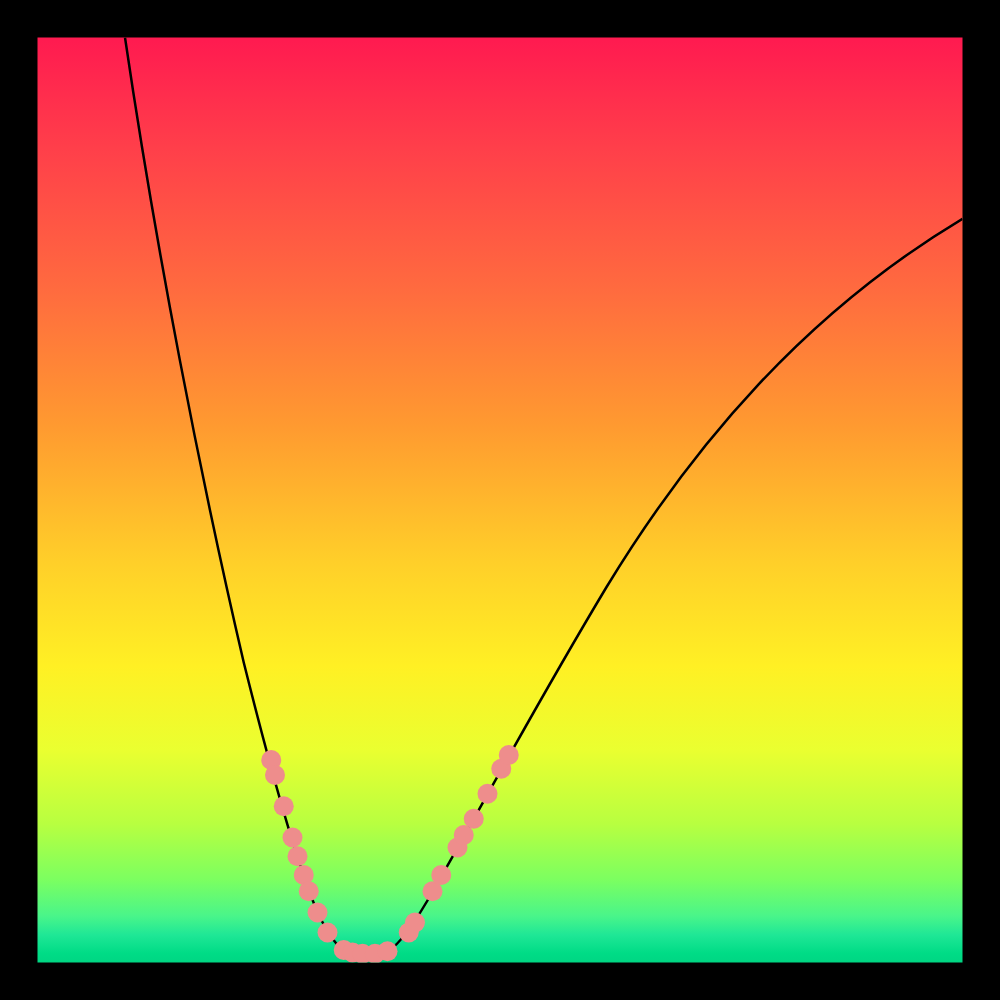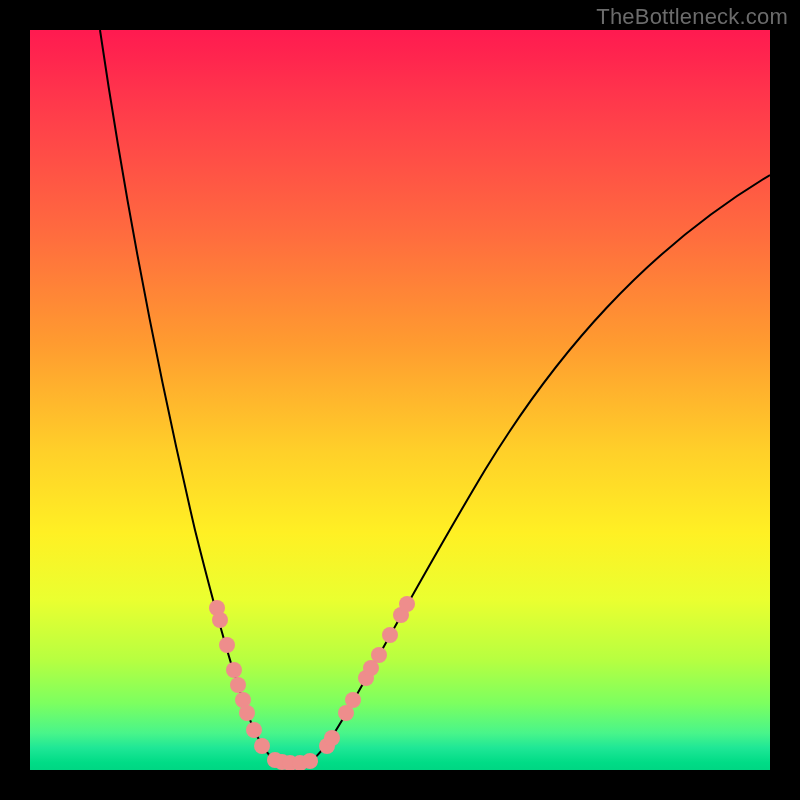--- a/index.html
+++ b/index.html
@@ -62,21 +62,20 @@
   }
   .dot {
     fill: #ee8d8c;
     stroke: none;
   }
 </style>
 </head>
 <body>
 
 <div class="chart-wrap">
-  <div class="watermark">TheBottleneck.com</div>
   <div class="plot-area">
     <svg class="curve-layer" viewBox="0 0 740 740" preserveAspectRatio="none">
       <path class="curve" d="M70 0 C 95 170, 130 350, 165 500 C 190 600, 210 668, 225 702 C 232 716, 239 727, 246 731"></path>
       <path class="curve" d="M280 731 C 288 727, 300 712, 318 680 C 350 625, 395 540, 455 440 C 525 325, 615 220, 740 145"></path>
       <path class="curve" d="M246 731 Q 263 734 280 731"></path>
       <g id="dots-group">
           <circle cx="187" cy="578" r="8" class="dot"></circle>
           <circle cx="190" cy="590" r="8" class="dot"></circle>
           <circle cx="197" cy="615" r="8" class="dot"></circle>
           <circle cx="204" cy="640" r="8" class="dot"></circle>

